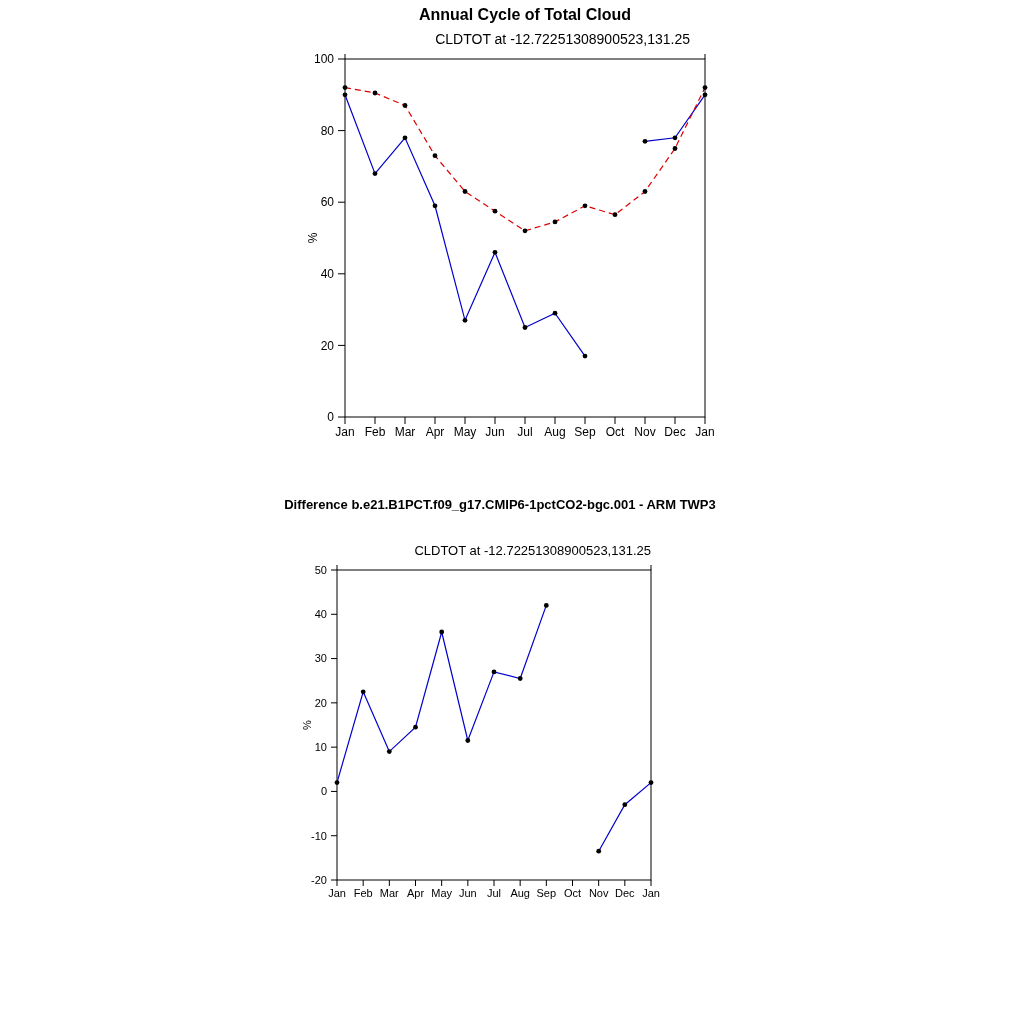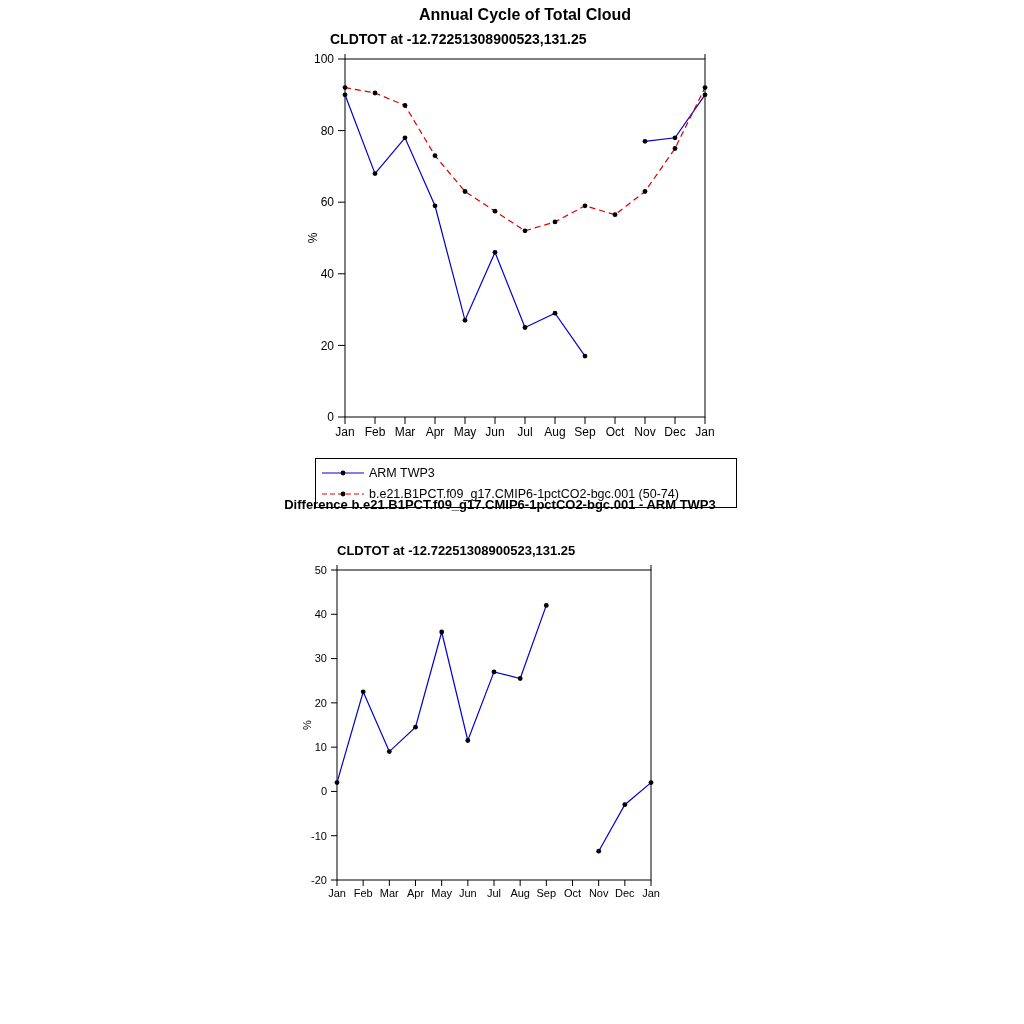--- a/index.html
+++ b/index.html
@@ -1,21 +1,21 @@
 <!DOCTYPE html>
 <html><head>
 <meta charset="utf-8">
 <style>
   html,body{margin:0;padding:0;background:#ffffff;}
   .page{position:relative;width:874px;height:1024px;background:#ffffff;overflow:hidden;
         font-family:"Liberation Sans",sans-serif;color:#000;}
   #charts-svg{position:absolute;left:0;top:0;}
   svg text{font-family:"Liberation Sans",sans-serif;fill:#000;}
   .chart-title{position:absolute;text-align:center;font-weight:bold;font-size:16px;}
-  .chart-subtitle{position:absolute;text-align:left;font-size:14px;font-weight:bold;}
+  .chart-subtitle{position:absolute;text-align:right;font-size:14px;}
   .t1{left:345px;top:6px;width:360px;}
   .t1s{left:330px;top:31px;width:360px;}
   .t2{left:250px;top:497px;width:500px;font-size:13px;}
   .t2s{left:337px;top:543px;width:314px;font-size:13px;}
   .legend{position:absolute;left:315px;top:458px;width:422px;border:1px solid #000;
           background:#fff;padding:3px 0;box-sizing:border-box;}
   .legend-row{display:flex;align-items:center;height:21px;padding-left:5px;}
   .legend-label{font-size:12.5px;margin-left:4px;white-space:nowrap;}
 </style>
 </head>
@@ -154,33 +154,17 @@
         <circle cx="467.8" cy="740.5" r="2.4" fill="#000000"></circle>
         <circle cx="494.0" cy="671.9" r="2.4" fill="#000000"></circle>
         <circle cx="520.2" cy="678.5" r="2.4" fill="#000000"></circle>
         <circle cx="546.3" cy="605.4" r="2.4" fill="#000000"></circle>
         <circle cx="598.7" cy="851.2" r="2.4" fill="#000000"></circle>
         <circle cx="624.8" cy="804.7" r="2.4" fill="#000000"></circle>
         <circle cx="651.0" cy="782.6" r="2.4" fill="#000000"></circle>
       </g>
     </svg>
 
-  <div class="legend">
-    <div class="legend-row">
-      <svg width="44" height="10">
-        <line x1="1" y1="5" x2="43" y2="5" stroke="#0000cc" stroke-width="1.2"></line>
-        <circle cx="22" cy="5" r="2.4" fill="#000000"></circle>
-      </svg>
-      <span class="legend-label">ARM TWP3</span>
-    </div>
-    <div class="legend-row">
-      <svg width="44" height="10">
-        <line x1="1" y1="5" x2="43" y2="5" stroke="#dd0000" stroke-width="1.2" stroke-dasharray="5 3"></line>
-        <circle cx="22" cy="5" r="2.4" fill="#000000"></circle>
-      </svg>
-      <span class="legend-label">b.e21.B1PCT.f09_g17.CMIP6-1pctCO2-bgc.001 (50-74)</span>
-    </div>
-  </div>
 
   <div class="chart-title t2">Difference b.e21.B1PCT.f09_g17.CMIP6-1pctCO2-bgc.001 - ARM TWP3</div>
   <div class="chart-subtitle t2s">CLDTOT at -12.72251308900523,131.25</div>
 
 </div>
 
 </body></html>

